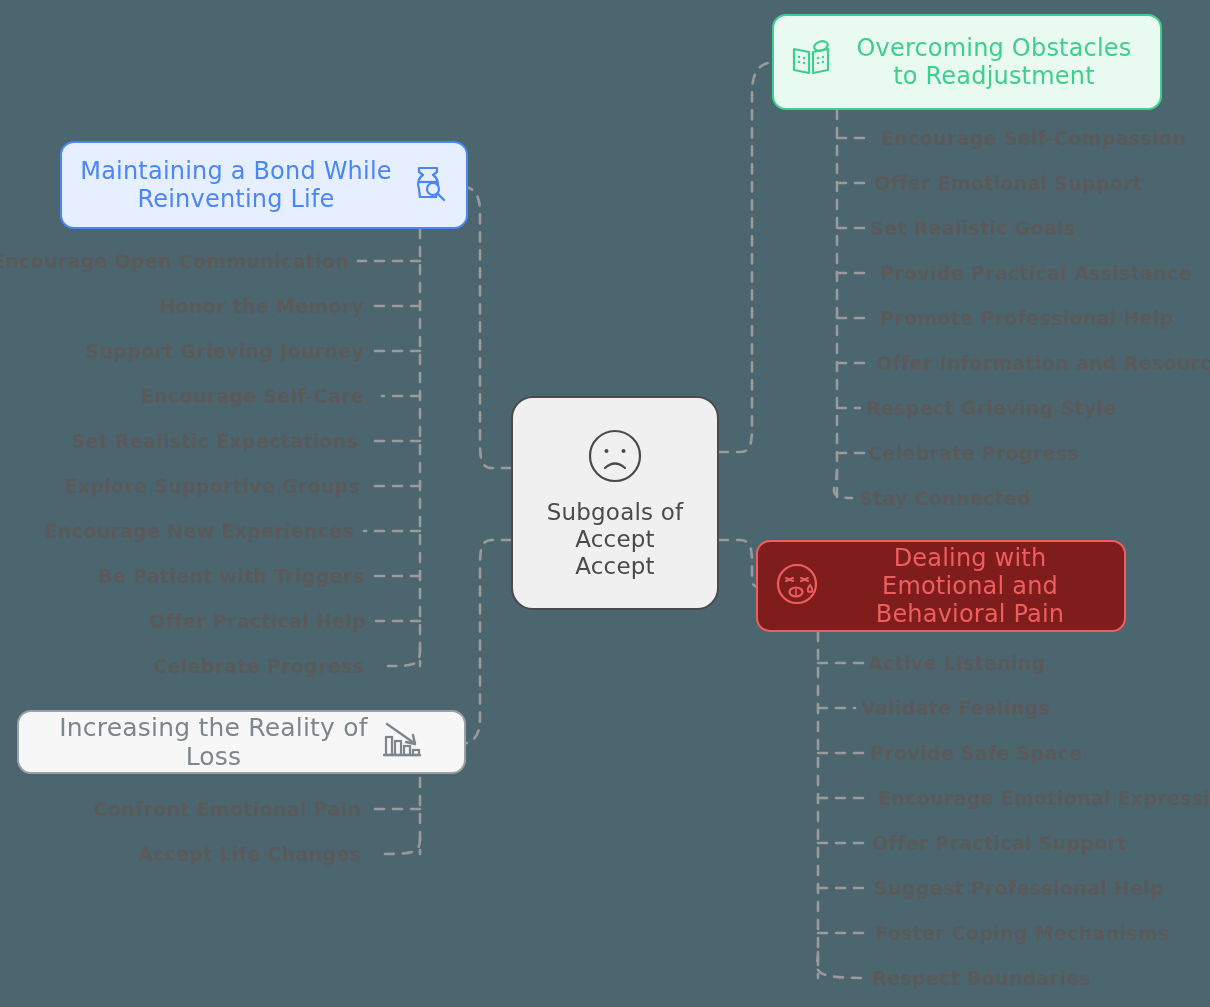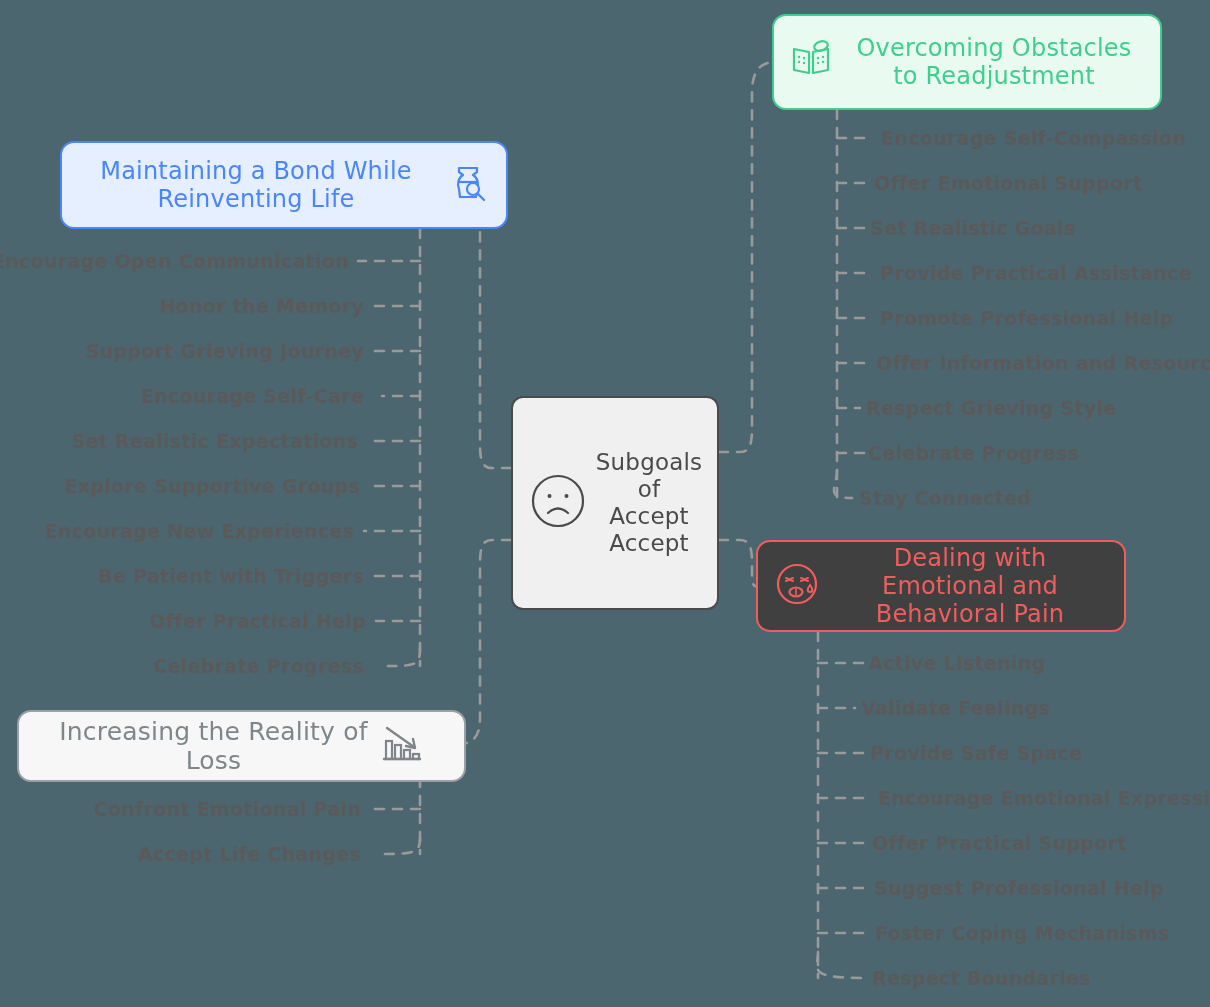--- a/index.html
+++ b/index.html
@@ -44,57 +44,57 @@
   .node .nicon {
     flex: 0 0 auto;
     display: block;
   }
 
   #node-center {
     left: 511px; top: 396px;
     width: 208px; height: 214px;
     background: #f0f0f0;
     border: 2.5px solid #4a4a4a;
-    border-radius: 12px;
-    flex-direction: row;
+    border-radius: 22px;
+    flex-direction: column;
     gap: 8px;
   }
   #node-center .label {
     color: #4a4a4a;
     font-size: 23px;
     font-weight: 400;
   }
 
   #node-green {
     left: 772px; top: 14px;
     width: 390px; height: 96px;
     background: #e9faf0;
     border: 2.5px solid #3ecf8e;
   }
   #node-green .label { color: #3ecf8e; font-weight: 400; font-size: 24px;}
 
   #node-blue {
     left: 60px; top: 141px;
-    width: 448px; height: 88px;
+    width: 408px; height: 88px;
     background: #e6efff;
     border: 2.5px solid #4a86f7;
   }
   #node-blue .label { color: #4a86f7; font-weight: 400; font-size: 24px;}
 
   #node-red {
     left: 756px; top: 540px;
     width: 370px; height: 92px;
-    background: #404040;
+    background: #7f1d1d;
     border: 2.5px solid #ef5e5e;
   }
   #node-red .label { color: #ef5e5e; font-weight: 400; font-size: 24px;}
 
   #node-gray {
     left: 17px; top: 710px;
-    width: 449px; height: 72px;
+    width: 449px; height: 64px;
     background: #f7f7f7;
     border: 2.5px solid #9aa0a3;
     justify-content: flex-start;
     padding: 8px 40px;
   }
   #node-gray .label { color: #7f868a; font-weight: 400; font-size: 25px;}
 
   
   .leaf {
     position: absolute;

